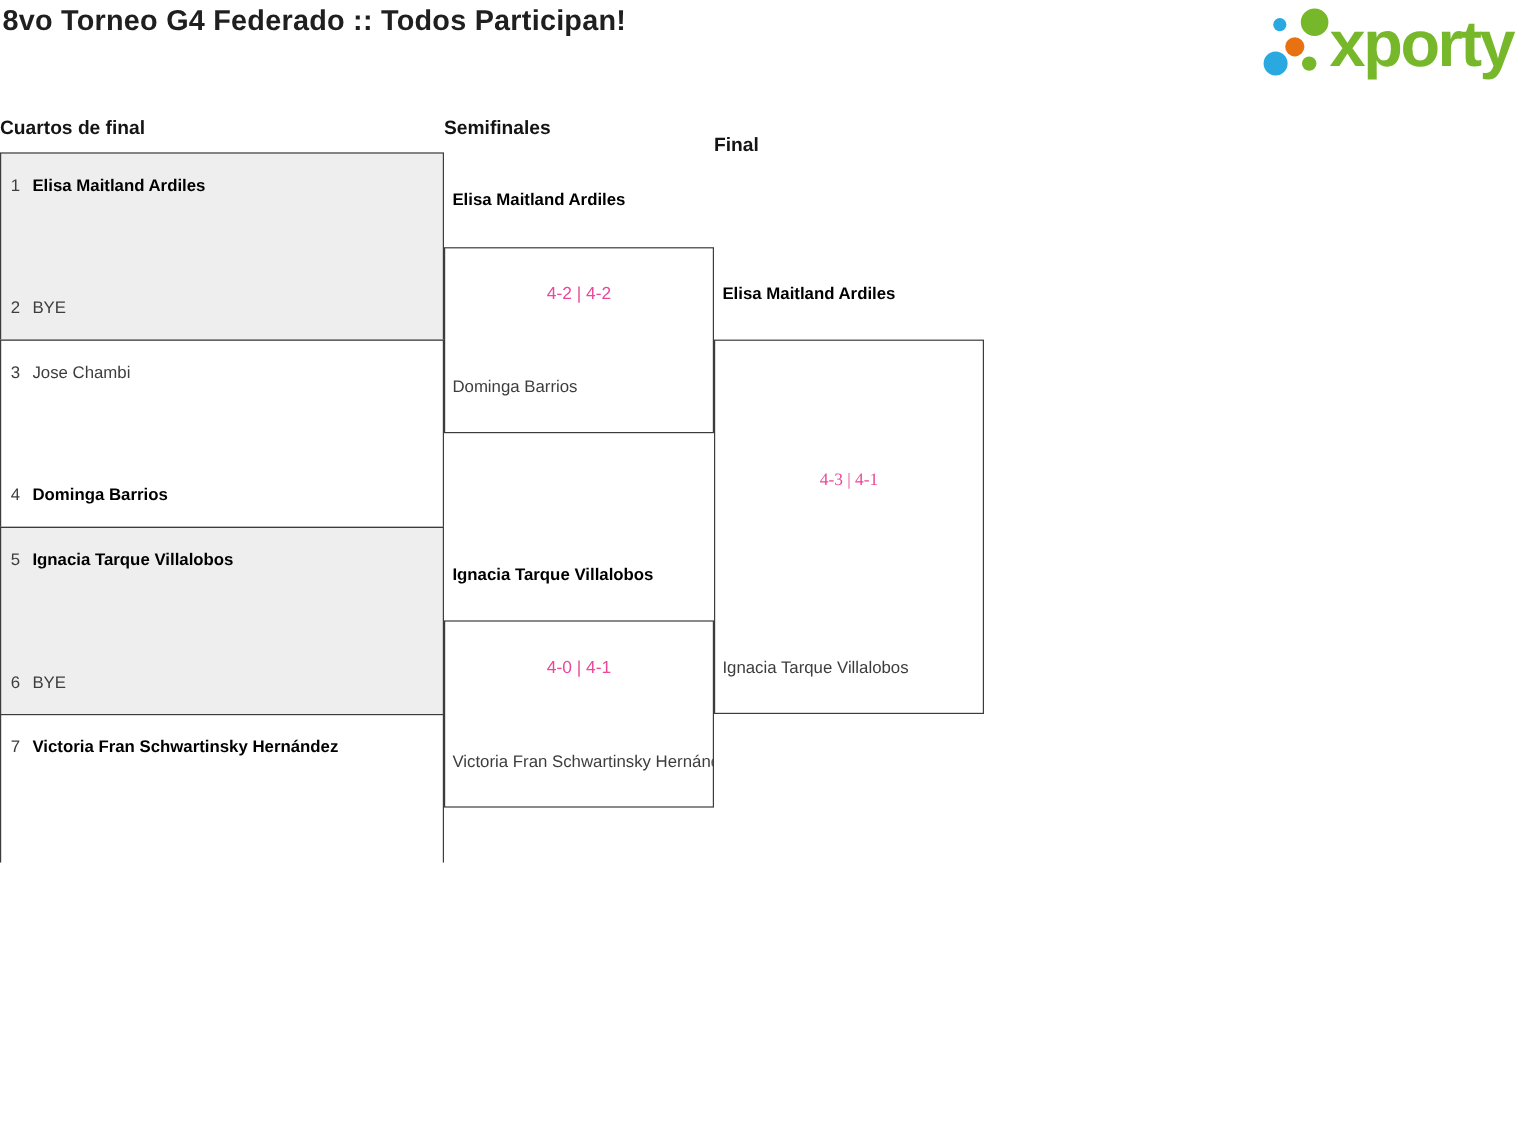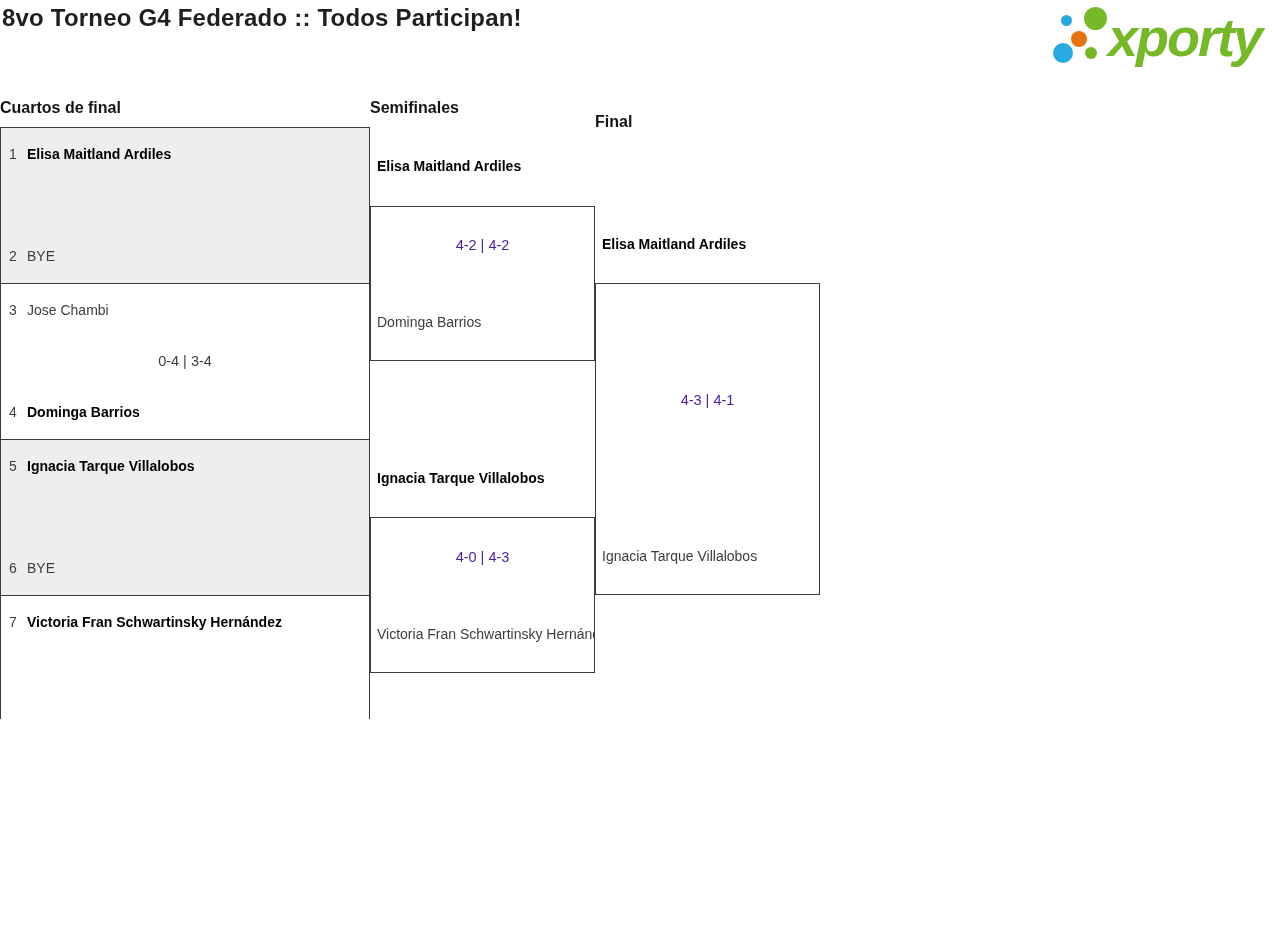--- a/index.html
+++ b/index.html
@@ -25,62 +25,62 @@
   .rh-1 { left:0;     width:370px; }
   .rh-2 { left:370px; width:225px; }
   .rh-3 { left:595px; width:225px;margin-top:14px; }
   
   .box { position:absolute; border:1px solid #3c3c3c; box-sizing:border-box; }
   .qf   { left:0; width:370px; height:157px; background:#ffffff; }
   .qf.alt { background:#eeeeee; }
   .qf-1 { top:127px; } .qf-2 { top:283px; } .qf-3 { top:439px; } .qf-4 { top:595px; }
   .sf-1 { left:370px; top:206px; width:225px; height:155px; }
   .sf-2 { left:370px; top:517px; width:225px; height:156px; }
-  .fin  { left:595px; top:283px; width:225px; height:312px; }
+  .fin  { left:595px; top:283px; width:225px; height:312px;font-family:Liberation Serif, serif; }
   
   .prow { position:absolute; left:8px; right:6px; height:17px; display:flex;
           font-size:14px; line-height:17px; color:#3d3d3d; }
   .prow.top-row { top:18px; }
   .prow.bottom-row { top:120px; }
   .seed { flex:none; width:18px; font-weight:400; color:#3d3d3d; }
   .pname { white-space:nowrap; overflow:hidden; }
   .winner .pname, .flabel.winner { font-weight:700; color:#000000; }
   .score { position:absolute; left:0; width:100%; top:69px; height:17px; text-align:center;
            font-size:14.5px; line-height:17px; color:#3d3d3d; }
   
   .flabel { position:absolute; height:17px; font-size:14px; line-height:17px; color:#3d3d3d;
             white-space:nowrap; overflow:hidden; }
   .sf1-top { left:377px; top:158px; width:216px; }
   .sf1-bot { left:377px; top:314px; width:216px; }
   .sf2-top { left:377px; top:470px; width:216px; }
   .sf2-bot { left:377px; top:626px; width:217px; }
   .fin-top { left:602px; top:236px; width:216px; }
   .fin-bot { left:602px; top:548px; width:216px; }
   .fscore { position:absolute; height:17px; text-align:center; font-size:14.5px;
-            line-height:17px; color:#4c1d95; }
+            line-height:17px; color:#ec4899; }
   .fscore.sf1 { left:370px; width:225px; top:237px; }
   .fscore.sf2 { left:370px; width:225px; top:549px; }
   .fscore.fin { left:595px; width:225px; top:392px; }
 </style>
 </head>
 <body>
 
 <div class="page">
 
   <div class="title">
     <div>8vo Torneo G4 Federado :: Todos Participan!</div>
   </div>
 
   <div class="logo">
     <span class="dot d-blue-sm" style="background-color: rgb(41, 169, 224);"></span>
     <span class="dot d-green-lg" style="background-color: rgb(118, 184, 42);"></span>
     <span class="dot d-orange" style="background-color: rgb(232, 114, 17);"></span>
     <span class="dot d-blue-lg" style="background-color: rgb(41, 169, 224);"></span>
     <span class="dot d-green-sm" style="background-color: rgb(118, 184, 42);"></span>
-    <span class="wordmark" style="color: rgb(118, 184, 42); font-style: italic;">xporty</span>
+    <span class="wordmark" style="color: rgb(118, 184, 42);">xporty</span>
   </div>
 
   <div class="round-label rh-1">Cuartos de final</div>
   <div class="round-label rh-2">Semifinales</div>
   <div class="round-label rh-3">Final</div>
 
   <div class="box qf qf-1 alt">
     <div class="prow top-row winner">
       <span class="seed">1</span>
       <span class="pname">Elisa Maitland Ardiles</span>
@@ -90,21 +90,20 @@
       <span class="seed">2</span>
       <span class="pname">BYE</span>
     </div>
   </div>
 
   <div class="box qf qf-2">
     <div class="prow top-row">
       <span class="seed">3</span>
       <span class="pname">Jose Chambi</span>
     </div>
-    <div class="score">0-4 | 3-4</div>
     <div class="prow bottom-row winner">
       <span class="seed">4</span>
       <span class="pname">Dominga Barrios</span>
     </div>
   </div>
 
   <div class="box qf qf-3 alt">
     <div class="prow top-row winner">
       <span class="seed">5</span>
       <span class="pname">Ignacia Tarque Villalobos</span>
@@ -131,20 +130,20 @@
   <div class="box sf-1"></div>
   <div class="box sf-2"></div>
 
   <div class="box fin"></div>
 
   <div class="flabel sf1-top winner">Elisa Maitland Ardiles</div>
   <div class="fscore sf1">4-2 | 4-2</div>
   <div class="flabel sf1-bot">Dominga Barrios</div>
 
   <div class="flabel sf2-top winner">Ignacia Tarque Villalobos</div>
-  <div class="fscore sf2">4-0 | 4-3</div>
+  <div class="fscore sf2">4-0 | 4-1</div>
   <div class="flabel sf2-bot">Victoria Fran Schwartinsky Hernández</div>
 
   <div class="flabel fin-top winner">Elisa Maitland Ardiles</div>
   <div class="fscore fin">4-3 | 4-1</div>
   <div class="flabel fin-bot">Ignacia Tarque Villalobos</div>
 
 </div>
 
 </body></html>

